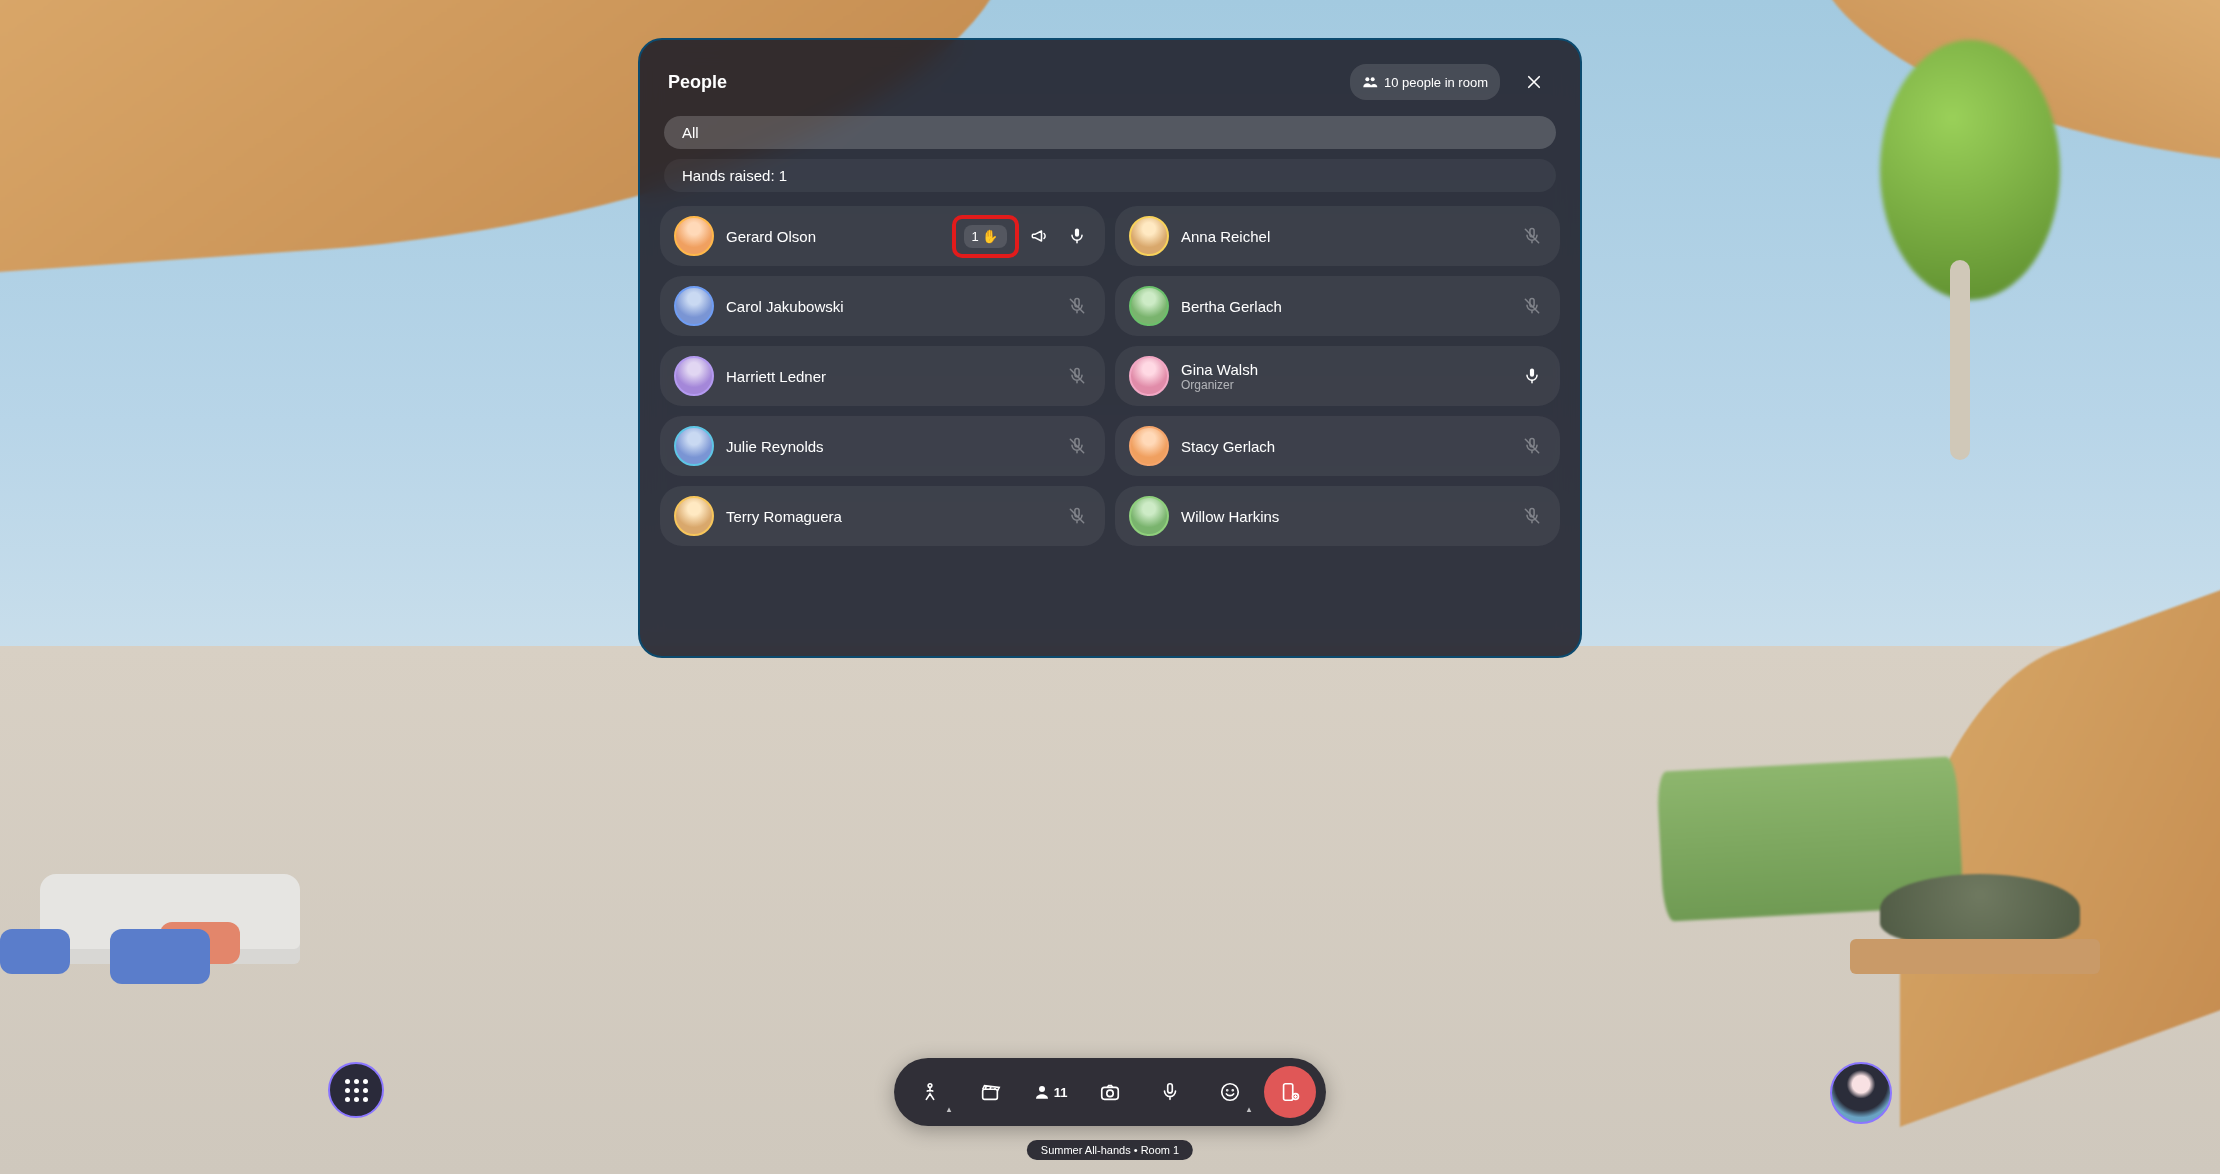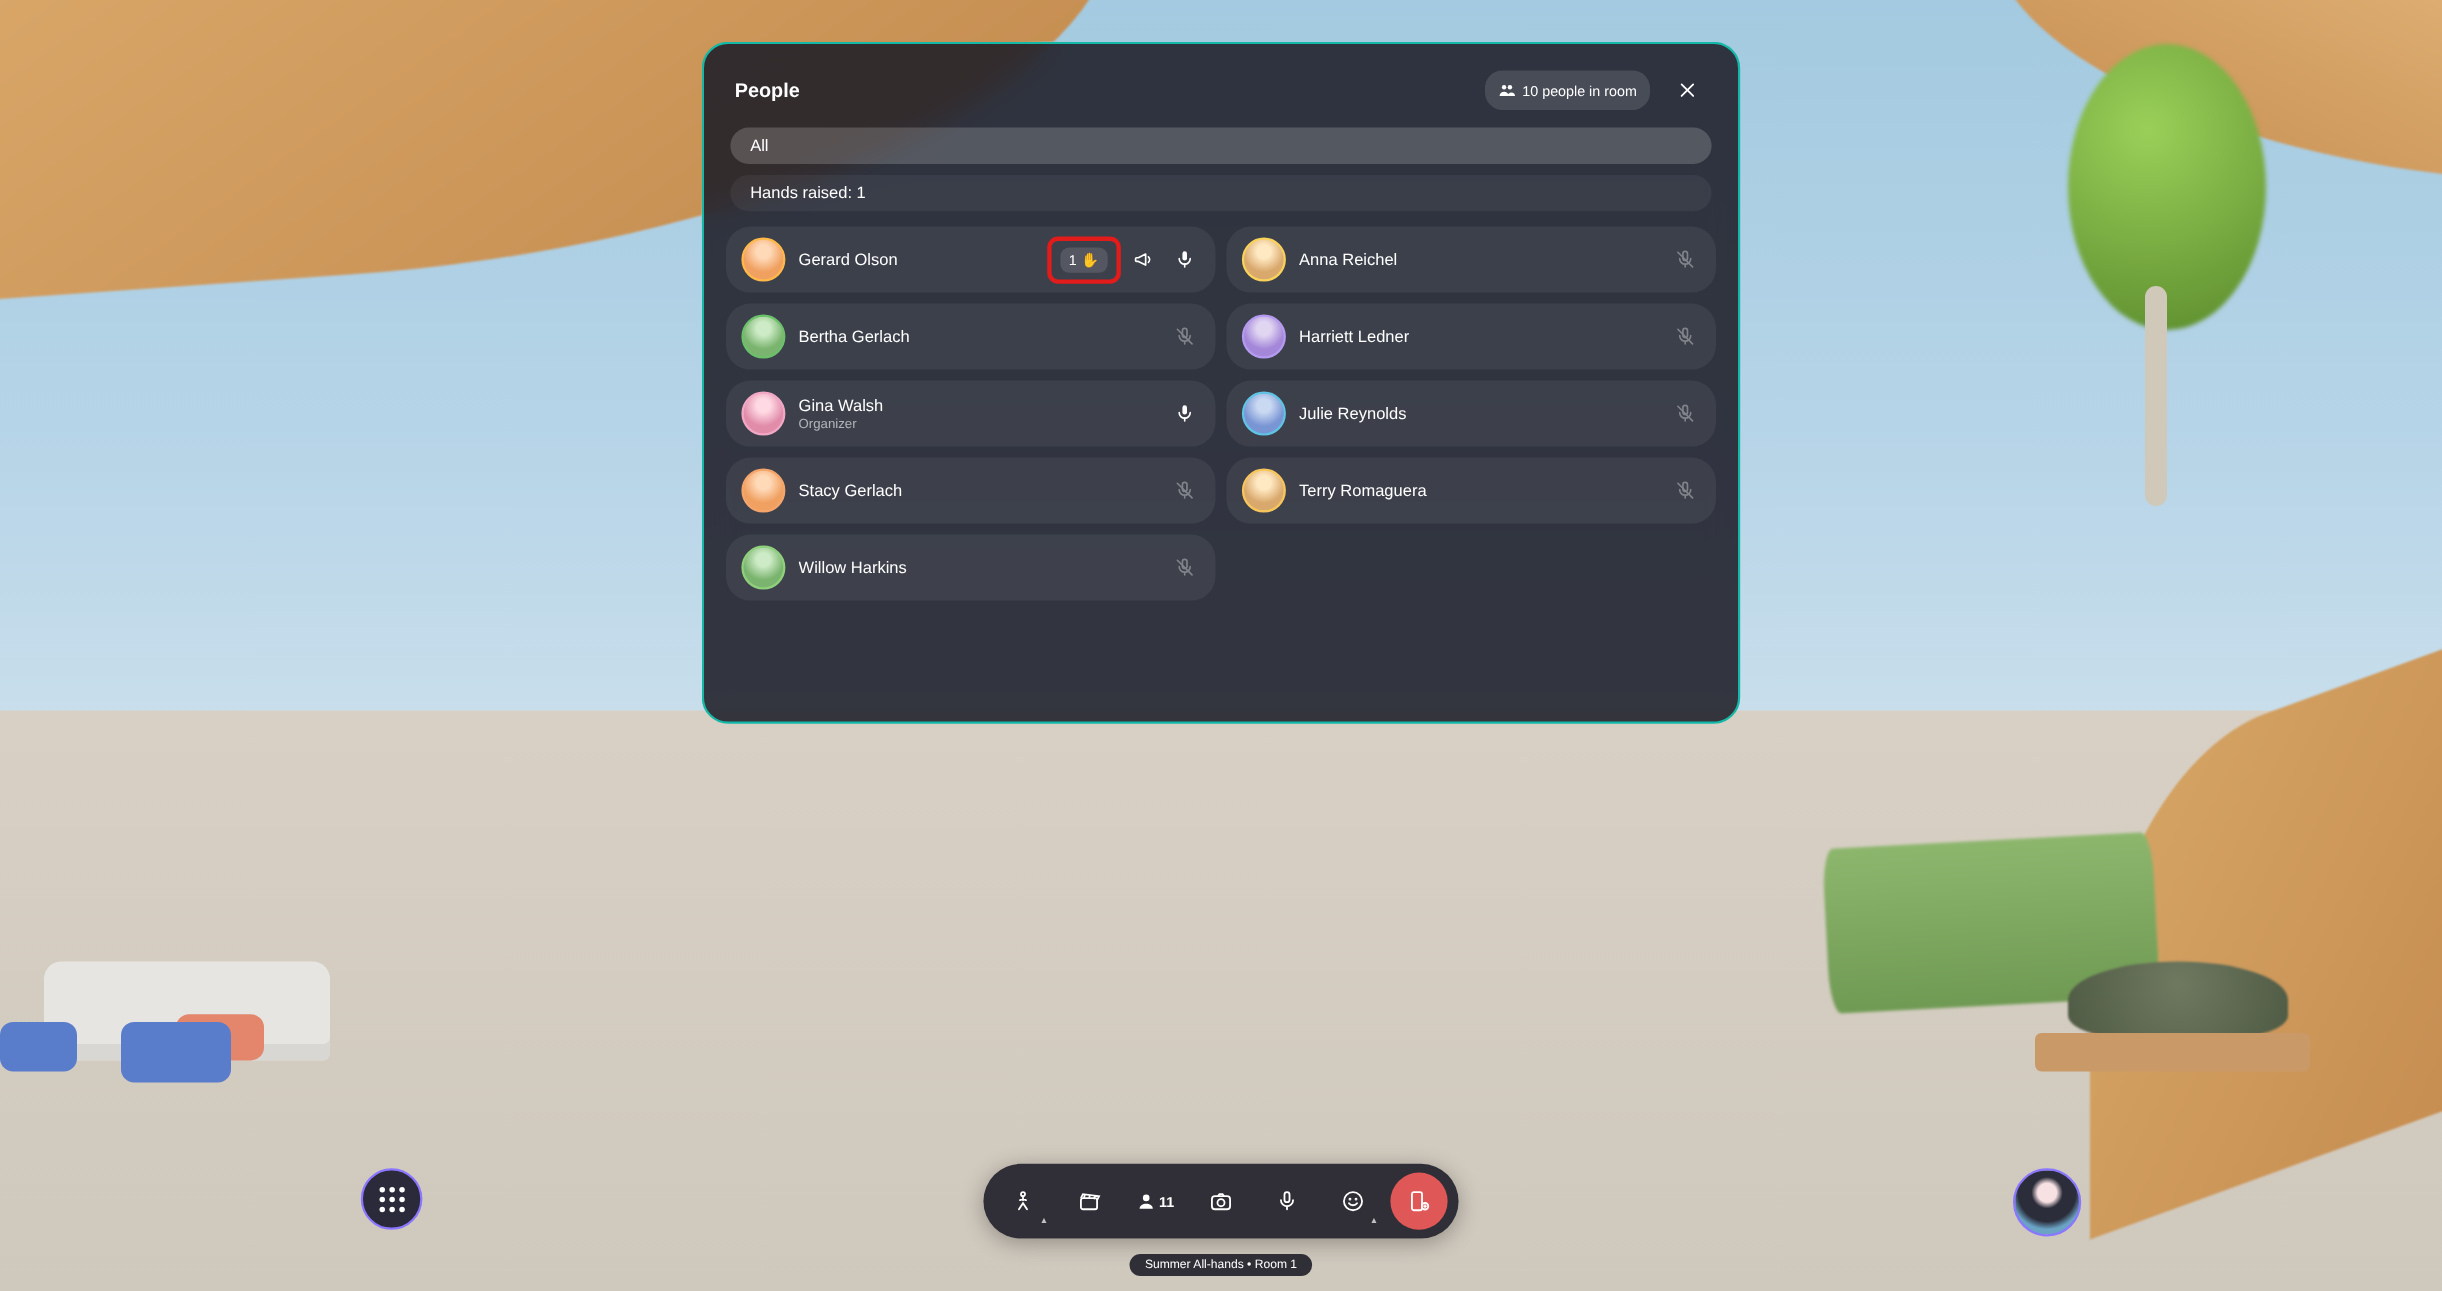--- a/index.html
+++ b/index.html
@@ -33,21 +33,21 @@
   .panel {
     position: absolute;
     top: 38px;
     left: 50%;
     transform: translateX(-50%);
     width: 944px;
     height: 620px;
     background: rgba(30, 30, 40, 0.88);
     backdrop-filter: blur(12px);
     border-radius: 24px;
-    border: 2px solid #14b8a6;
+    border: 2px solid #0c4a6e;
     padding: 24px 12px 12px 12px;
     display: flex;
     flex-direction: column;
   }
   .panel-header {
     display:flex; align-items:center; padding: 0 16px 16px 16px;
   }
   .panel-title { font-size: 18px; font-weight: 600; flex:1; }
   .room-count-badge {
     display:flex; align-items:center; gap:6px;
@@ -259,20 +259,35 @@
           <div class="icon-btn muted">
             <svg width="20" height="20" viewBox="0 0 24 24" fill="none" stroke="currentColor" stroke-width="1.8" stroke-linecap="round">
               <rect x="9.5" y="3" width="5" height="10" rx="2.5"></rect>
               <path d="M6 11a6 6 0 0012 0M12 17v3"></path>
               <path d="M4 4l16 16"></path>
             </svg>
           </div>
         </div>
       </div>
       <div class="person-row">
+        <div class="avatar av-blue av3"></div>
+        <div class="person-info">
+          <div class="person-name">Carol Jakubowski</div>
+        </div>
+        <div class="row-icons">
+          <div class="icon-btn muted">
+            <svg width="20" height="20" viewBox="0 0 24 24" fill="none" stroke="currentColor" stroke-width="1.8" stroke-linecap="round">
+              <rect x="9.5" y="3" width="5" height="10" rx="2.5"></rect>
+              <path d="M6 11a6 6 0 0012 0M12 17v3"></path>
+              <path d="M4 4l16 16"></path>
+            </svg>
+          </div>
+        </div>
+      </div>
+      <div class="person-row">
         <div class="avatar av-green av2"></div>
         <div class="person-info">
           <div class="person-name">Bertha Gerlach</div>
         </div>
         <div class="row-icons">
           <div class="icon-btn muted">
             <svg width="20" height="20" viewBox="0 0 24 24" fill="none" stroke="currentColor" stroke-width="1.8" stroke-linecap="round">
               <rect x="9.5" y="3" width="5" height="10" rx="2.5"></rect>
               <path d="M6 11a6 6 0 0012 0M12 17v3"></path>
               <path d="M4 4l16 16"></path>

